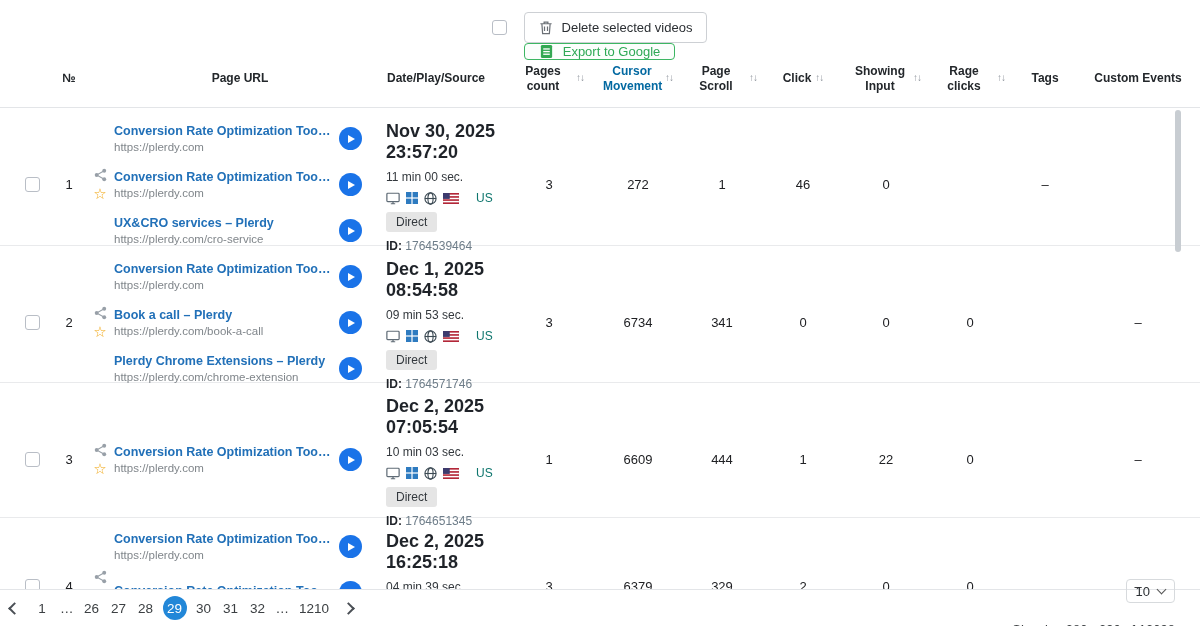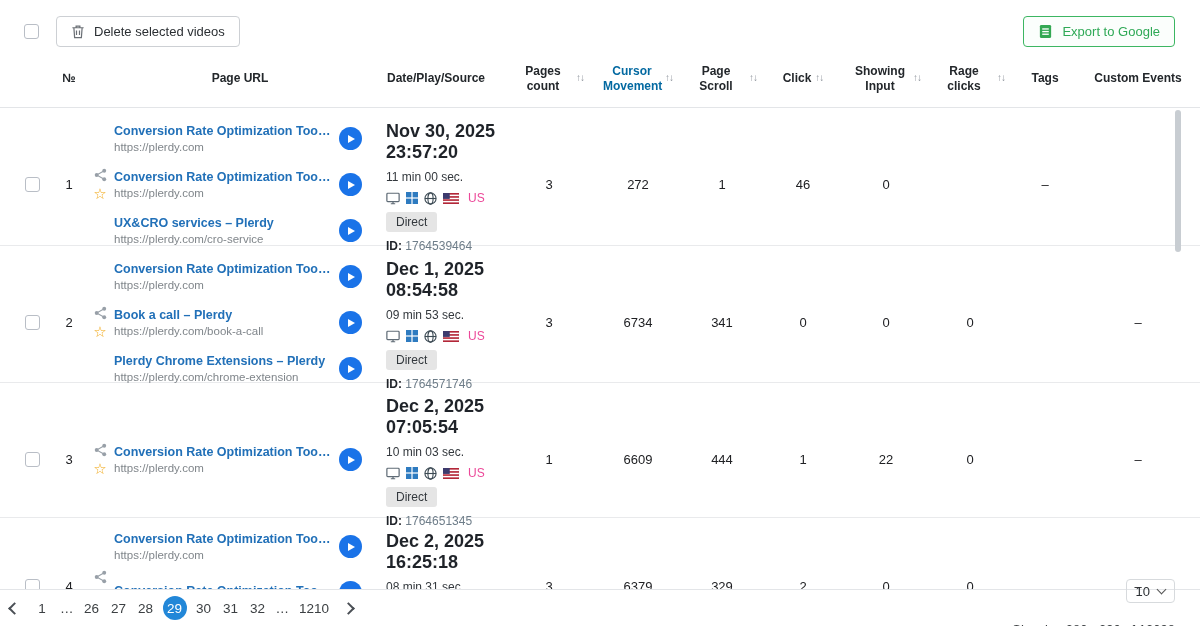--- a/index.html
+++ b/index.html
@@ -1,20 +1,20 @@
 <!DOCTYPE html>
 <html><head>
 <meta charset="utf-8">
 <style>
   * { margin:0; padding:0; box-sizing:border-box; }
   html,body { width:1200px; height:626px; overflow:hidden; }
   body { font-family:"Liberation Sans","DejaVu Sans",sans-serif; background:#fff; color:#202124; position:relative; }
 
   
-  .toolbar { height:50px; display:flex; align-items:center; justify-content:space-between; padding:12px 25px 0 24px; }
+  .toolbar { height:50px; display:flex; align-items:center; justify-content:space-between; padding:12px 25px 0 24px;flex-direction:column; }
   .tleft { display:flex; align-items:center; gap:17px; }
   .checkbox { width:15px; height:15px; border:1px solid #b9bec6; border-radius:3px; background:#fff; display:inline-block; flex:none; cursor:pointer; }
   .btn { display:flex; align-items:center; gap:9px; height:31px; padding:0 14px; background:#fff; border-radius:4px; font-size:13px; cursor:pointer; font-family:inherit; }
   .btn-delete { border:1px solid #cdd0d4; color:#2b2f33; }
   .btn-export { border:1px solid #3cb662; color:#2fa956; background:#fbfefc; }
 
   
   .table-wrap { height:539px; overflow:hidden; }
   .grid { display:grid; grid-template-columns:40px 34px 28px 252px 140px 86px 92px 76px 86px 80px 88px 62px 1fr; padding-left:12px; }
   .thead { height:58px; align-items:center; border-bottom:1px solid #e3e5e8; }
@@ -37,21 +37,21 @@
   .pe-title { display:block; font-size:12.5px; font-weight:bold; color:#2170b8; text-decoration:none; white-space:nowrap; overflow:hidden; text-overflow:ellipsis; cursor:pointer; }
   .pe-url { font-size:11.5px; color:#80868b; margin-top:3px; white-space:nowrap; overflow:hidden; }
   .play { width:23px; height:23px; border-radius:50%; background:#1a73e8; flex:none; display:flex; align-items:center; justify-content:center; cursor:pointer; margin-right:2px; }
   .tri { width:0; height:0; border-left:7px solid #fff; border-top:4.5px solid transparent; border-bottom:4.5px solid transparent; margin-left:2px; }
 
   .c-date { flex-direction:column; align-items:flex-start; justify-content:flex-start; padding:13px 0 8px 20px; gap:7px; }
   .d-date { font-size:18px; font-weight:bold; color:#1f2329; }
   .d-dur { font-size:12px; color:#33383d; }
   .d-icons { display:flex; align-items:center; gap:6px; }
   .dev-icon { line-height:0; }
-  .country { font-size:12px; color:#ec4899; margin-left:3px; }
+  .country { font-size:12px; color:#0f766e; margin-left:11px; }
   .badge { background:#e5e5e5; border-radius:3px; padding:3px 10px; font-size:12px; color:#33383d; }
   .badge:empty { display:none; }
   .idline { font-size:12px; }
   .idlabel { font-weight:bold; color:#1f2329; }
   .idval { color:#6e7d89; }
 
   
   .pagination { position:absolute; left:0; right:0; bottom:0; height:37px; background:#fff; border-top:1px solid #e3e5e8; display:flex; align-items:center; padding:0 25px 0 10px; gap:7px; font-size:13.5px; color:#3c4043; }
   .chev { width:9px; height:9px; border-left:2px solid #4a4f55; border-bottom:2px solid #4a4f55; display:inline-block; cursor:pointer; flex:none; }
   .chev-left { transform:rotate(45deg); margin-right:6px; }
@@ -419,21 +419,21 @@
             <a class="pe-title">Conversion Rate Optimization Tools – Ple…</a>
             <div class="pe-url"></div>
           </div>
         <span class="play">
             <span class="tri"></span>
           </span>
       </div>
     </div>
     <div class="cell c-date">
       <div class="d-date">Dec 2, 2025 16:25:18</div>
-      <div class="d-dur">08 min 31 sec.</div>
+      <div class="d-dur">04 min 39 sec.</div>
       <div class="d-icons">
         <span class="dev-icon"><svg width="14" height="13" viewBox="0 0 16 14" fill="none" stroke="#5f6b76" stroke-width="1.4">
               <rect x="1" y="1" width="14" height="9.5" rx="1"></rect>
               <path d="M5.5 13h5M8 10.5V13"></path>
             </svg></span>
         <span class="dev-icon"><svg width="12" height="12" viewBox="0 0 12 12">
               <rect width="5.4" height="5.4" fill="#2e7bc0"></rect>
               <rect x="6.6" width="5.4" height="5.4" fill="#2e7bc0"></rect>
               <rect y="6.6" width="5.4" height="5.4" fill="#2e7bc0"></rect>
               <rect x="6.6" y="6.6" width="5.4" height="5.4" fill="#2e7bc0"></rect>

